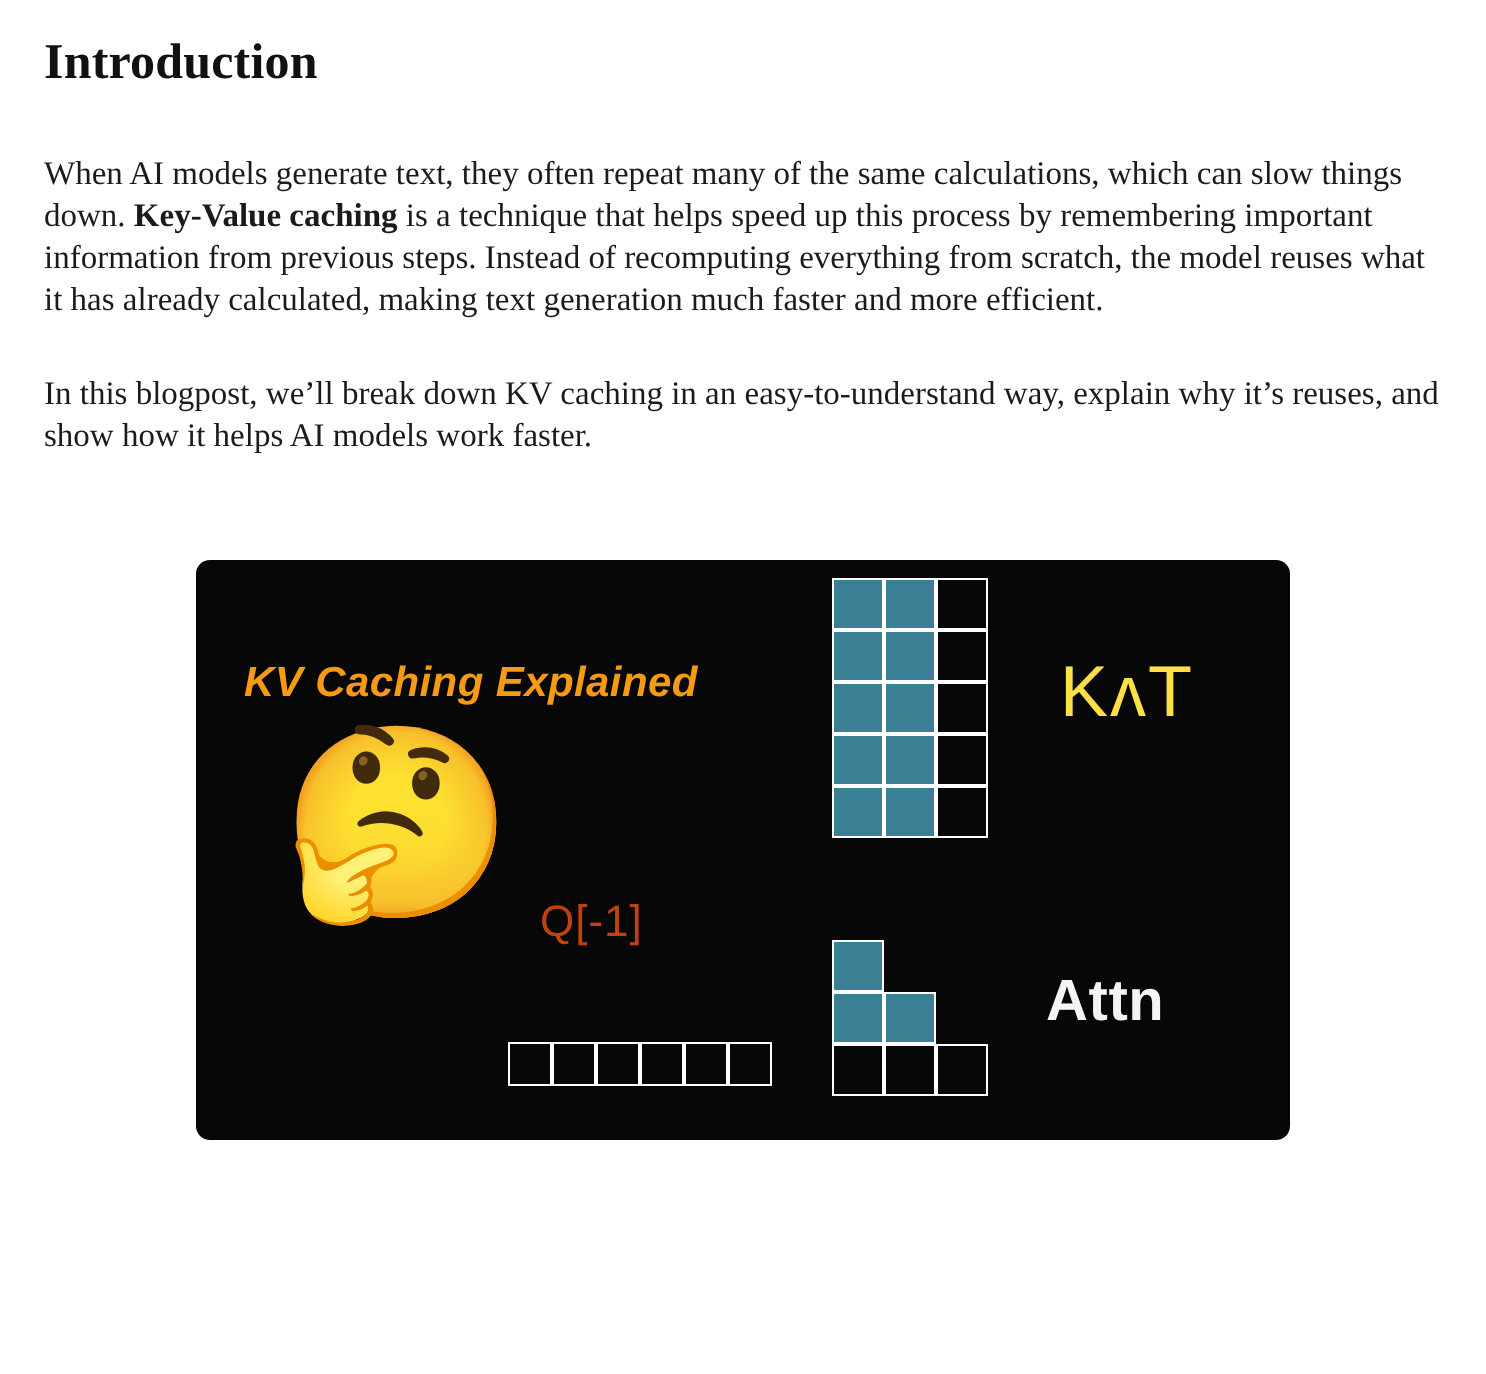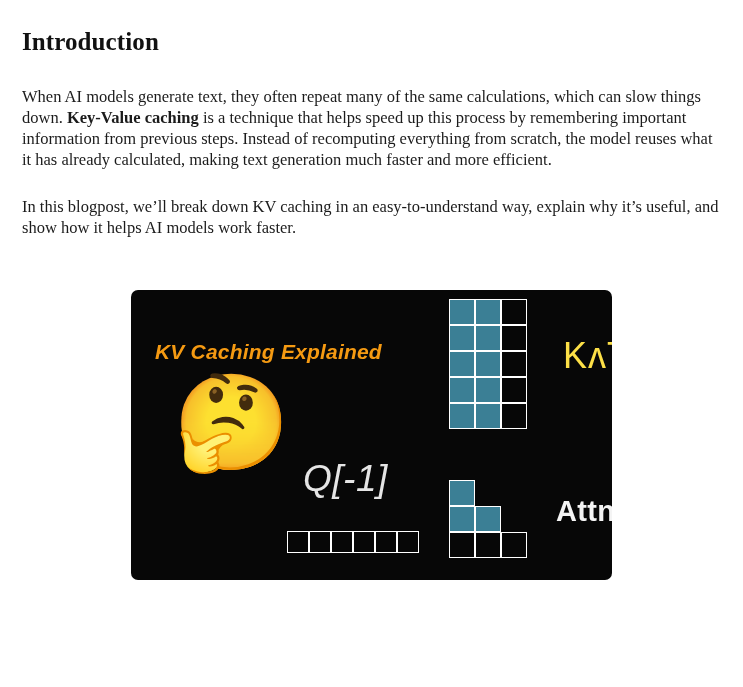--- a/index.html
+++ b/index.html
@@ -12,21 +12,21 @@
     height: 687px;
     font-family: "Liberation Serif", serif;
     color: #1a1a1a;
     overflow: hidden;
   }
   .page {
     position: relative;
     width: 743px;
     height: 687px;
     box-sizing: border-box;
-    padding: 28px 22px 0 22px;
+    padding: 18px 22px 0 22px;
   }
   h1.section-title {
     font-family: "Liberation Serif", serif;
     font-size: 25px;
     font-weight: bold;
     letter-spacing: 0.1px;
     margin: 0 0 30px 0;
     color: #111111;
   }
   p.body-par {
@@ -40,21 +40,21 @@
   p.body-par b {
     font-weight: bold;
   }
   .figure-wrap {
     margin-top: 52px;
     display: flex;
     justify-content: center;
   }
   .figure {
     position: relative;
-    width: 481px;
+    width: 547px;
     height: 290px;
     background: #070707;
     border-radius: 7px;
     overflow: hidden;
   }
   .fig-title {
     position: absolute;
     left: 24px;
     top: 50px;
     font-family: "Liberation Sans", sans-serif;
@@ -79,24 +79,23 @@
     font-family: "Liberation Sans", sans-serif;
     font-size: 36px;
     color: #fde047;
     letter-spacing: 1px;
   }
   .label-q {
     position: absolute;
     left: 172px;
     top: 168px;
     font-family: "Liberation Sans", sans-serif;
-    font-size: 37px;
-    color: #e5e5e5;
+    font-size: 22px;
+    color: #c2410c;
     letter-spacing: 0.5px;
-    font-style: italic;
   }
   .label-attn {
     position: absolute;
     left: 425px;
     top: 205px;
     font-family: "Liberation Sans", sans-serif;
     font-size: 29px;
     color: #f4f4f4;
     letter-spacing: 0.3px;
     font-weight: bold;
@@ -141,21 +140,21 @@
   }
 </style>
 </head>
 <body>
 
 <div class="page">
 
   <h1 class="section-title">Introduction</h1>
 
   <p class="body-par"><span>When AI models generate text, they often repeat many of the same calculations, which can slow things down. </span><b>Key-Value caching</b><span> is a technique that helps speed up this process by remembering important information from previous steps. Instead of recomputing everything from scratch, the model reuses what it has already calculated, making text generation much faster and more efficient.</span></p>
-  <p class="body-par"><span>In this blogpost, we’ll break down KV caching in an easy-to-understand way, explain why it’s useful, and show how it helps AI models work faster.</span></p>
+  <p class="body-par"><span>In this blogpost, we’ll break down KV caching in an easy-to-understand way, explain why it’s reuses, and show how it helps AI models work faster.</span></p>
 
   <div class="figure-wrap">
     <div class="figure">
       <div class="fig-title">KV Caching Explained</div>
       <div class="emoji">🤔</div>
       <div class="label-kat">KʌT</div>
       <div class="label-q">Q[-1]</div>
       <div class="label-attn">Attn</div>
 
       <div class="grid kv-grid">

